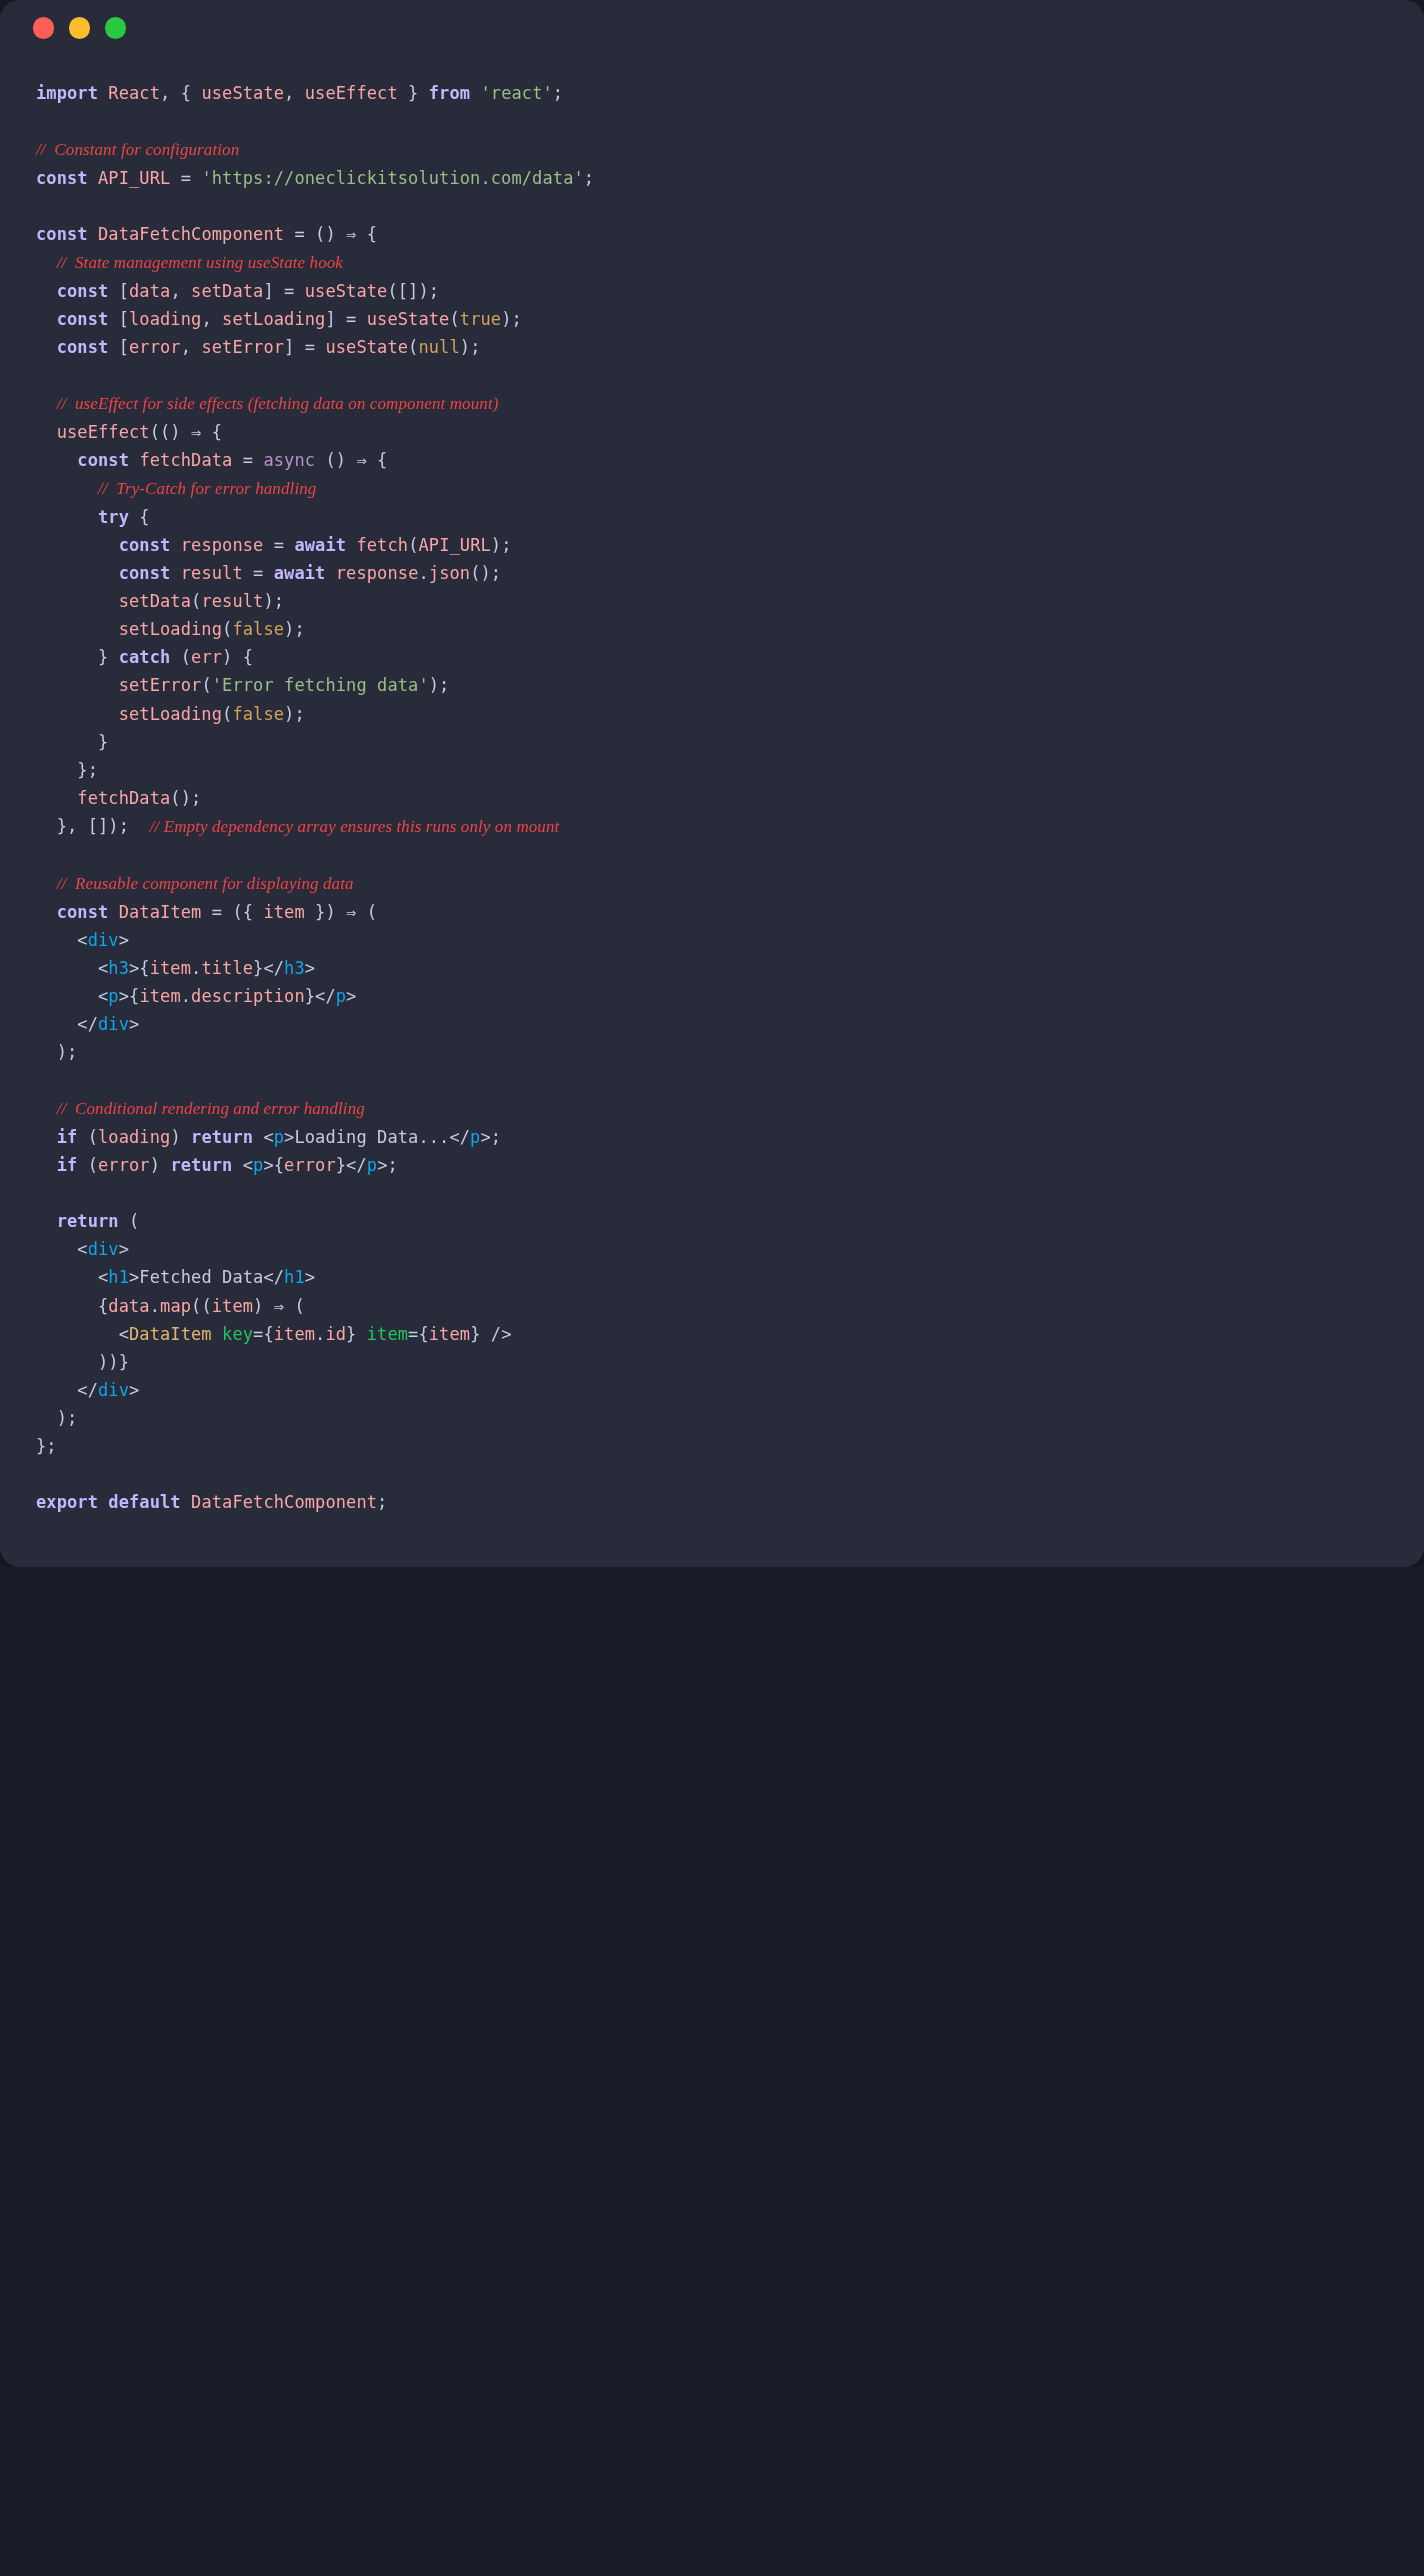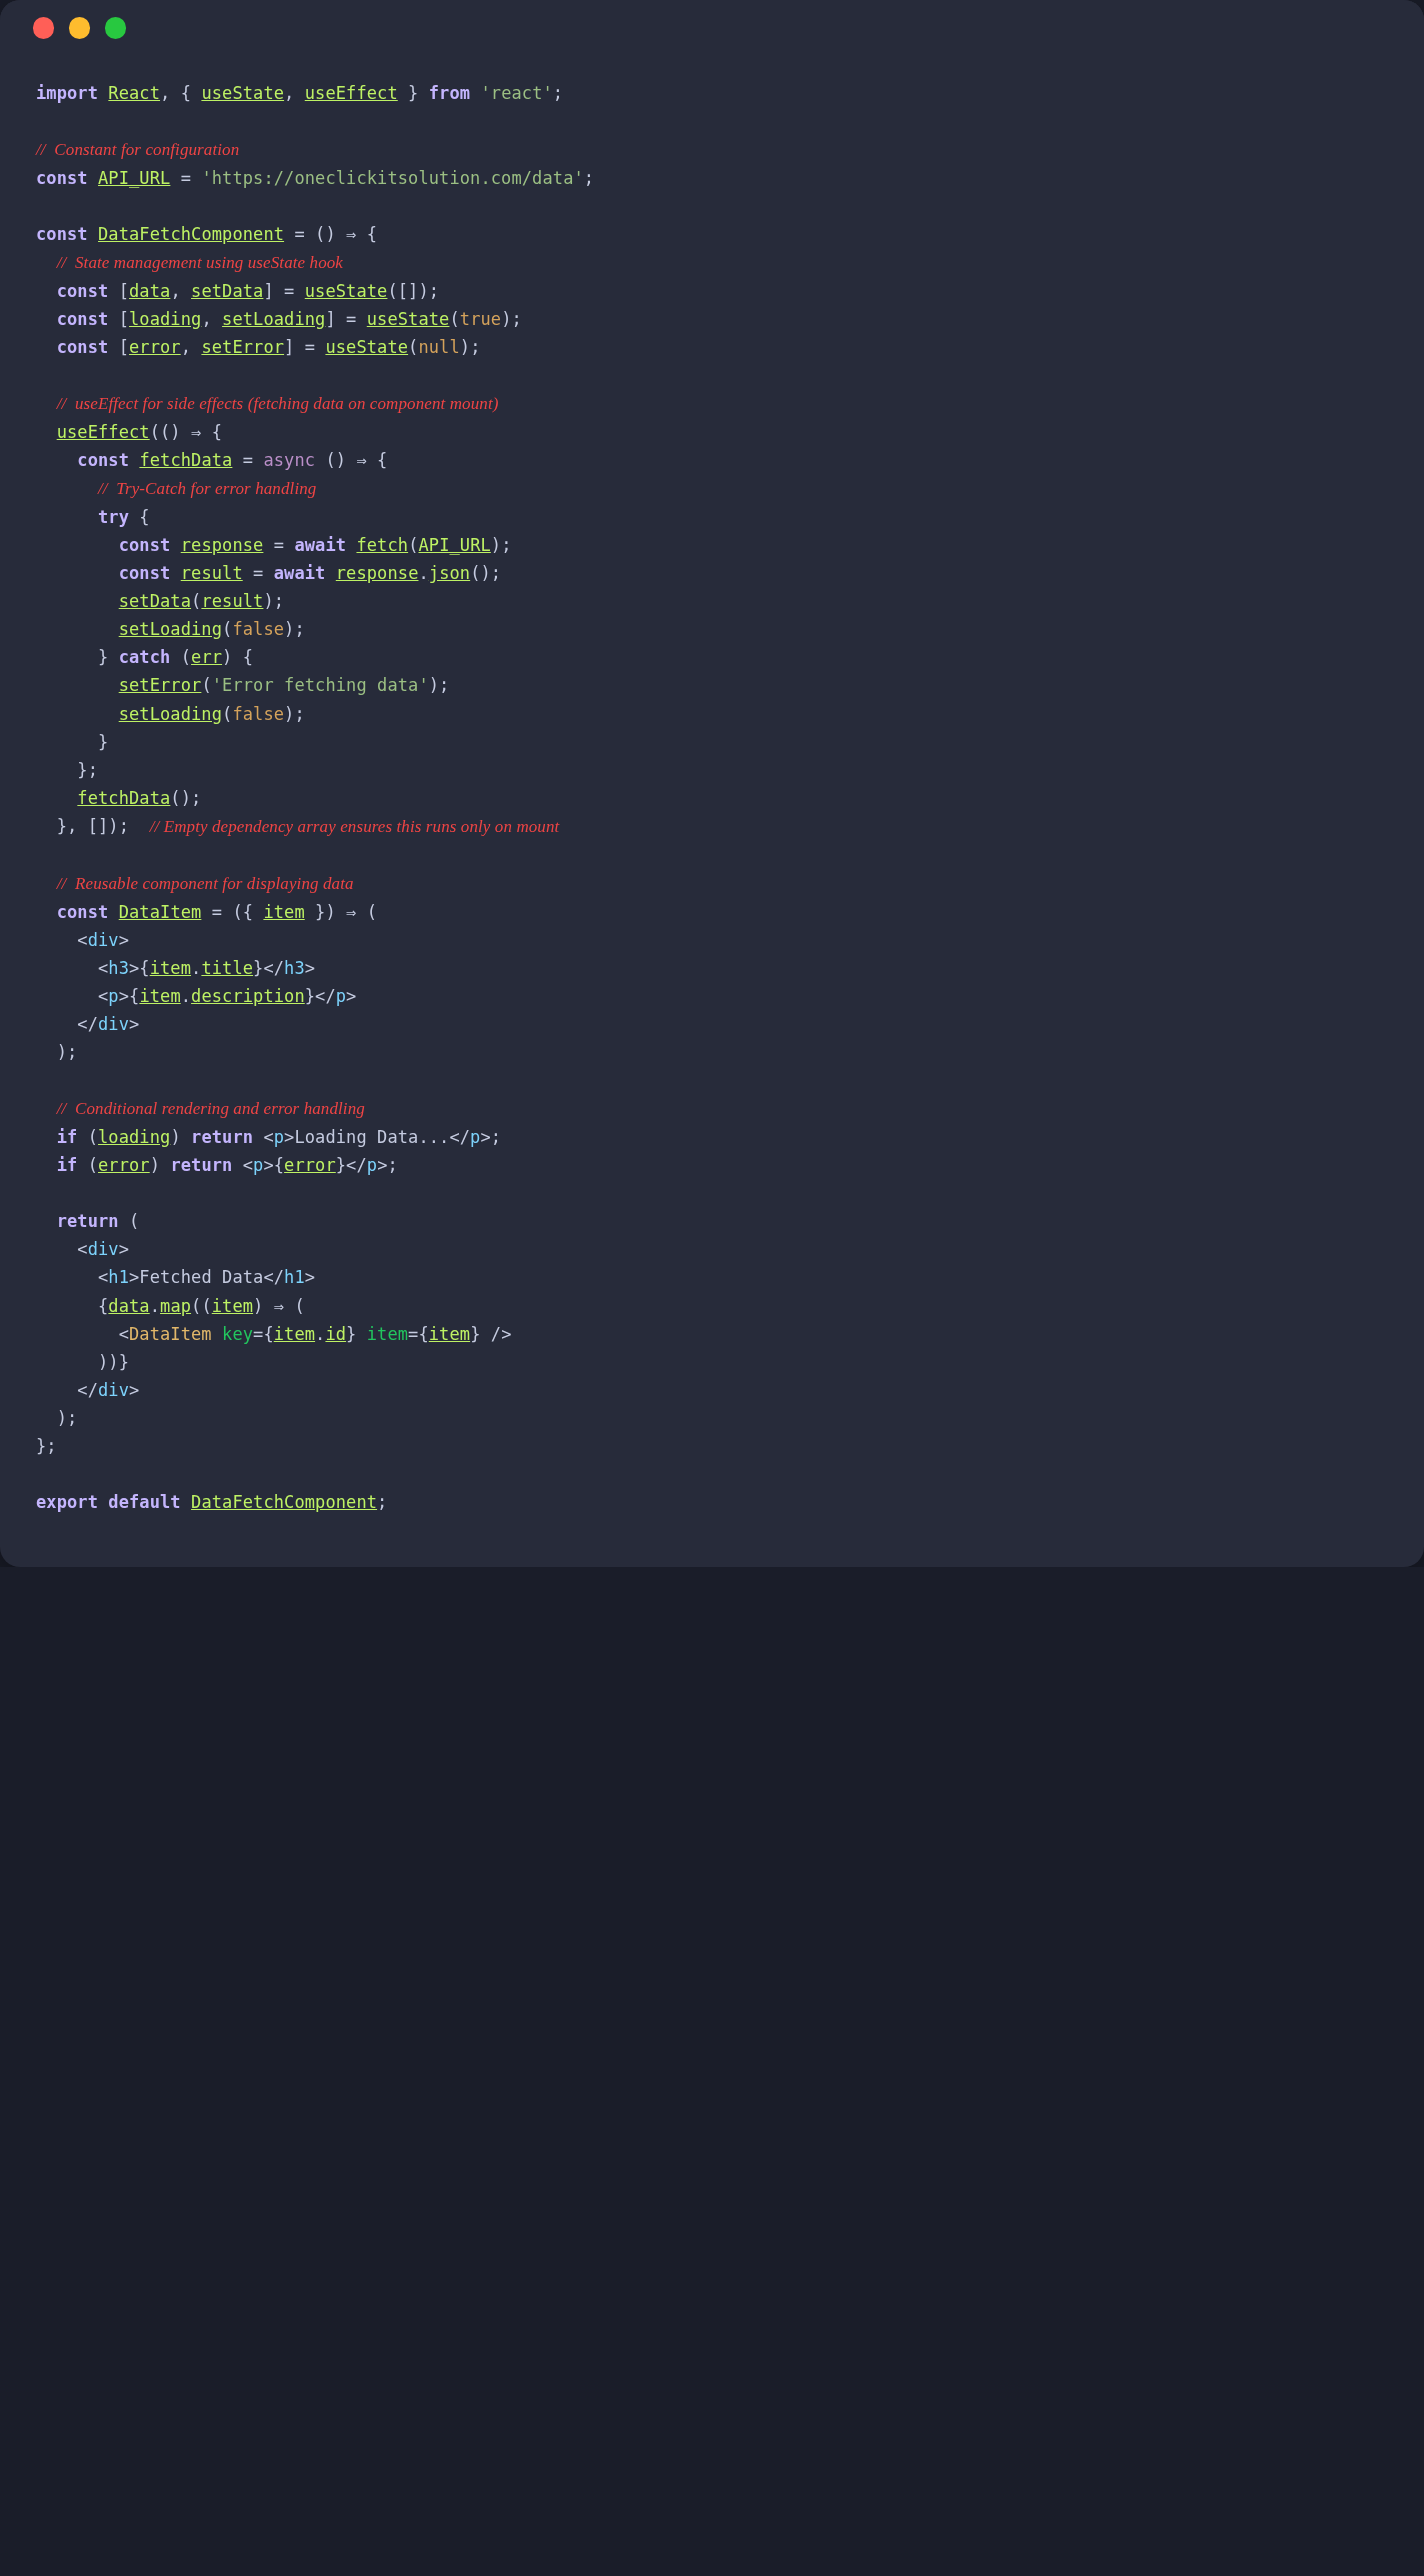--- a/index.html
+++ b/index.html
@@ -36,29 +36,29 @@
     font-size: 17px;
     line-height: 1.65;
     color: #c5cbe0;
     white-space: pre;
     tab-size: 2;
     font-weight: 500;
     letter-spacing: 0.1px;
   }
 
   .kw    { color: #c4b5fd; font-weight: bold; }   
-  .fn    { color: #bef264; text-decoration: underline; }   
+  .fn    { color: #fca5a5; }   
   .str   { color: #9bbf83; }   
   .cmt   { color: #ef4444; font-style: italic; font-family: Liberation Serif, serif; }
   .punc  { color: #c5cbe0; }
   .prop  { color: #22c55e; }   
   .type  { color: #e2b76a; }   
   .async { color: #bb8fc9; margin-top: 16px; }   
   .bool  { color: #d4a25b; text-align: right; }
-  .html  { color: #7dd3fc; }   
+  .html  { color: #0ea5e9; }   
 </style>
 </head>
 <body>
 
 <div class="window">
   <div class="titlebar">
     <div class="dot red"></div>
     <div class="dot yellow"></div>
     <div class="dot green"></div>
   </div>

